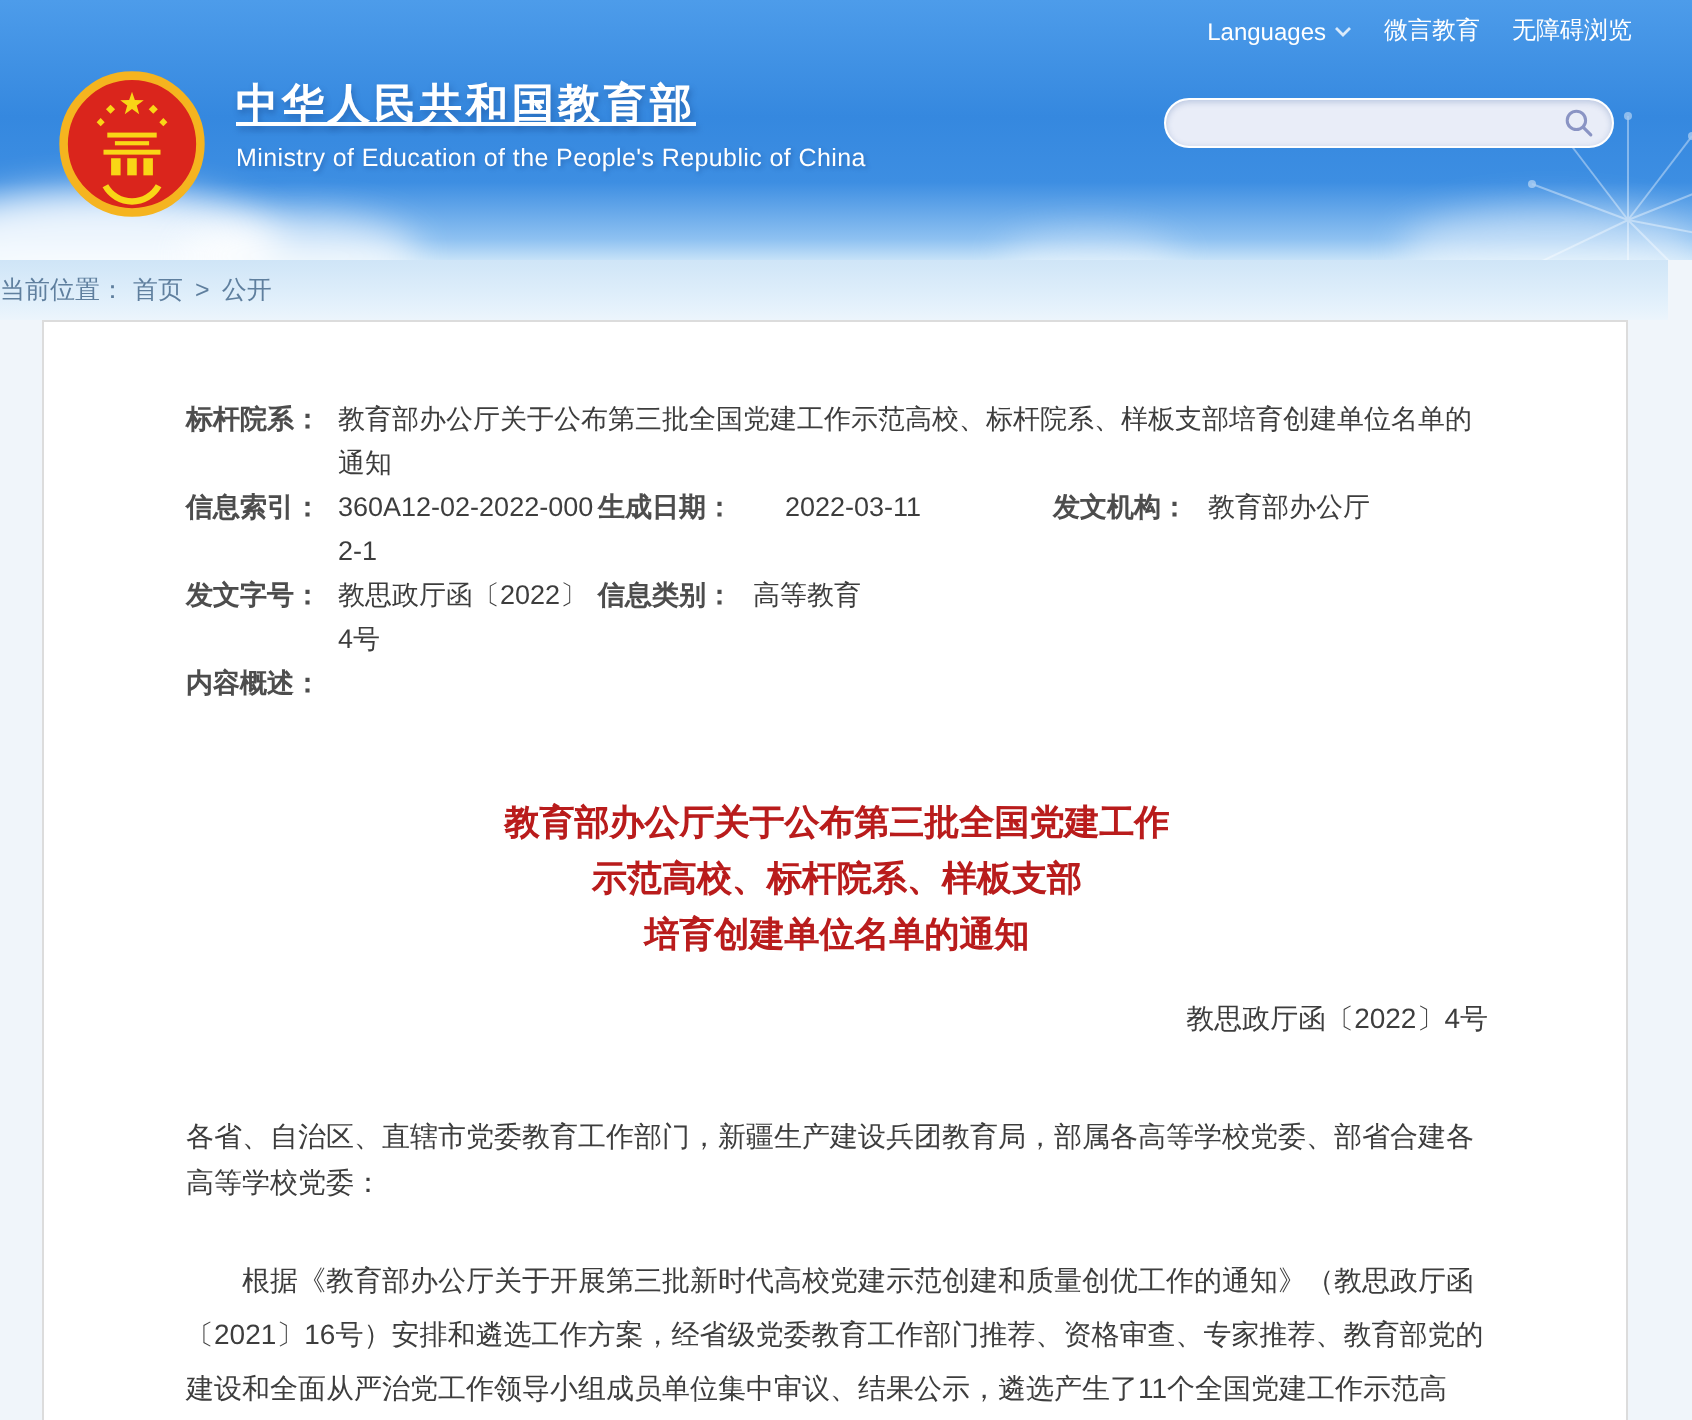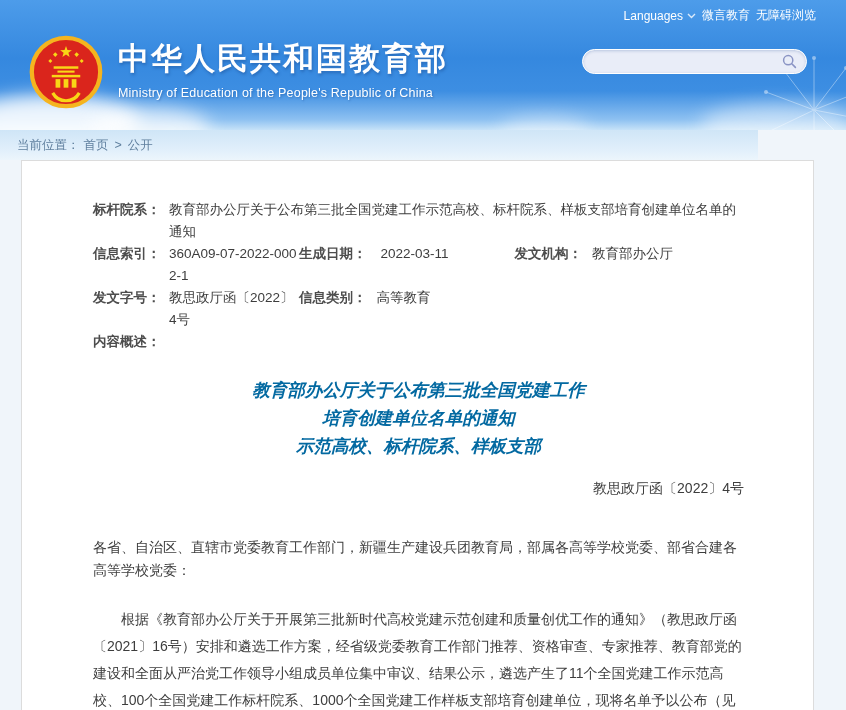--- a/index.html
+++ b/index.html
@@ -15,78 +15,79 @@
     background:linear-gradient(180deg,#4d9cea 0%,#3588df 45%,#3d8ee2 70%,#8ec1f1 92%,#c6e2f8 100%);
     overflow:hidden;
   }
   .cloud { position:absolute; background:rgba(255,255,255,.85); border-radius:50%; filter:blur(9px); }
   .cloud.c1 { width:180px; height:55px; left:-40px; top:95px; }
   .cloud.c2 { width:120px; height:40px; left:90px; top:108px; opacity:.8; }
   .cloud.c3 { width:150px; height:42px; left:700px; top:104px; opacity:.55; }
   .cloud.c4 { width:90px; height:30px; left:500px; top:116px; opacity:.45; }
   .dandelion { position:absolute; right:-28px; top:50px; opacity:.55; }
   .top-links {
-    position:absolute; top:7px; right:30px; display:flex; gap:6px;
+    position:absolute; top:7px; right:30px; display:flex; gap:16px;
     color:#ffffff; font-size:12px; z-index:5;
   }
   .top-links a { color:#fff; text-decoration:none; display:flex; align-items:center; gap:4px; cursor:pointer; }
   .brand { position:absolute; left:28px; top:34px; display:flex; align-items:flex-start; z-index:4; }
   .emblem { width:76px; height:76px; }
   .brand-text { margin-left:14px; padding-top:4px; }
   .site-title-cn {
-    color:#ffffff; font-size:31px; font-weight:bold; letter-spacing:2px;
+    color:#ffffff; font-size:21px; font-weight:bold; letter-spacing:2px;
     text-shadow:1px 2px 3px rgba(25,70,140,.45);
     font-family:"Liberation Sans","DejaVu Sans",sans-serif;
+    text-decoration:underline;
   }
   .site-title-en {
     color:#ffffff; font-size:12.5px; font-weight:normal; margin-top:6px; letter-spacing:.2px;
     text-shadow:1px 1px 2px rgba(25,70,140,.4);
   }
   .search-wrap {
     position:absolute; top:49px; right:39px; width:225px; height:25px;
     background:#e9edf8; border:1px solid #ffffff; border-radius:13px;
     display:flex; align-items:center; z-index:5;
     box-shadow:0 1px 3px rgba(40,80,150,.25) inset;
   }
   .search-input {
     flex:1; border:none; outline:none; background:transparent;
     font-size:12px; color:#444; padding:0 6px 0 14px;
   }
   .search-btn { width:26px; height:25px; border:none; background:transparent; cursor:pointer;
     display:flex; align-items:center; justify-content:center; padding-right:8px; }
   
   .breadcrumb-bar {
-    width:758px; height:30px;
+    width:834px; height:30px;
     background:linear-gradient(180deg,#cfe5f7 0%,#e2f0fb 70%,#ecf5fc 100%);
-    display:flex; align-items:center; padding-left:17px;
+    display:flex; align-items:center; 
     font-size:12.5px; color:#5f7f9e;
   }
   .breadcrumb-bar a { color:#5f7f9e; text-decoration:none; cursor:pointer; }
   .breadcrumb-bar .sep { margin:0 6px; }
   .breadcrumb-bar .lbl { margin-right:4px; }
   
   .card {
     position:absolute; left:21px; top:160px; width:793px; height:580px;
     background:#ffffff; border:1px solid #dcdcdc;
     padding:38px 69px 0 71px;
   }
   .meta { font-size:13.5px; color:#3d3d3d; }
   .meta-row { display:flex; line-height:22px; align-items:flex-start; }
   .meta-label { font-weight:bold; color:#4d4d4d; width:76px; flex:none; }
   .meta-val-index { width:130px; flex:none; word-break:break-all; }
   .meta-col2-label { font-weight:bold; color:#4d4d4d; flex:none; }
   .g-date { }
-  .v-date { margin-left:14px; width:90px; flex:none; }
+  .v-date { margin-left:26px; width:90px; flex:none; }
   .g-agency { margin-left:44px; }
   .v-agency { margin-left:10px;text-align:center; }
   .meta-val-docno { width:130px; flex:none; }
   .g-cat { margin-left:0px; }
   .v-cat { margin-left:10px; }
-  .doc-title { margin-top:23px; text-align:center; font-size:17.5px; font-weight:bold;
-    color:#0369a1; line-height:28px;font-style:italic; }
+  .doc-title { margin-top:44px; text-align:center; font-size:17.5px; font-weight:bold;
+    color:#b91c1c; line-height:28px; }
   .doc-number { margin-top:20px; text-align:right; font-size:14px; color:#3d3d3d; }
   .salutation { margin-top:38px; font-size:14px; color:#3d3d3d; line-height:23px; }
   .body-para { margin-top:24px; font-size:14px; color:#3d3d3d; line-height:27px;
     text-indent:2em; }
 </style>
 </head>
 <body>
 
 <div class="banner">
   <div class="cloud c1"></div>
@@ -176,41 +177,41 @@
 
 <div class="card">
 
   <div class="meta">
     <div class="meta-row">
       <span class="meta-label">标杆院系：</span>
       <span>教育部办公厅关于公布第三批全国党建工作示范高校、标杆院系、样板支部培育创建单位名单的通知</span>
     </div>
     <div class="meta-row">
       <span class="meta-label">信息索引：</span>
-      <span class="meta-val-index">360A09-07-2022-0002-1</span>
+      <span class="meta-val-index">360A12-02-2022-0002-1</span>
       <span class="meta-col2-label g-date">生成日期：</span>
       <span class="v-date">2022-03-11</span>
       <span class="meta-col2-label g-agency">发文机构：</span>
       <span class="v-agency">教育部办公厅</span>
     </div>
     <div class="meta-row">
       <span class="meta-label">发文字号：</span>
       <span class="meta-val-docno">教思政厅函〔2022〕4号</span>
       <span class="meta-col2-label g-cat">信息类别：</span>
       <span class="v-cat">高等教育</span>
     </div>
     <div class="meta-row">
       <span class="meta-label">内容概述：</span>
     </div>
   </div>
 
   <div class="doc-title">
     <div>教育部办公厅关于公布第三批全国党建工作</div>
+    <div>示范高校、标杆院系、样板支部</div>
     <div>培育创建单位名单的通知</div>
-    <div>示范高校、标杆院系、样板支部</div>
   </div>
 
   <div class="doc-number">教思政厅函〔2022〕4号</div>
 
   <div class="salutation">各省、自治区、直辖市党委教育工作部门，新疆生产建设兵团教育局，部属各高等学校党委、部省合建各高等学校党委：</div>
 
   <div class="body-para">根据《教育部办公厅关于开展第三批新时代高校党建示范创建和质量创优工作的通知》（教思政厅函〔2021〕16号）安排和遴选工作方案，经省级党委教育工作部门推荐、资格审查、专家推荐、教育部党的建设和全面从严治党工作领导小组成员单位集中审议、结果公示，遴选产生了11个全国党建工作示范高校、100个全国党建工作标杆院系、1000个全国党建工作样板支部培育创建单位，现将名单予以公布（见附件1、2、3）。各培育创建单位建设周期为2年，自通知发布日起至2024年3月。有关工作安排和要求如下。</div>
 
 </div>
 

